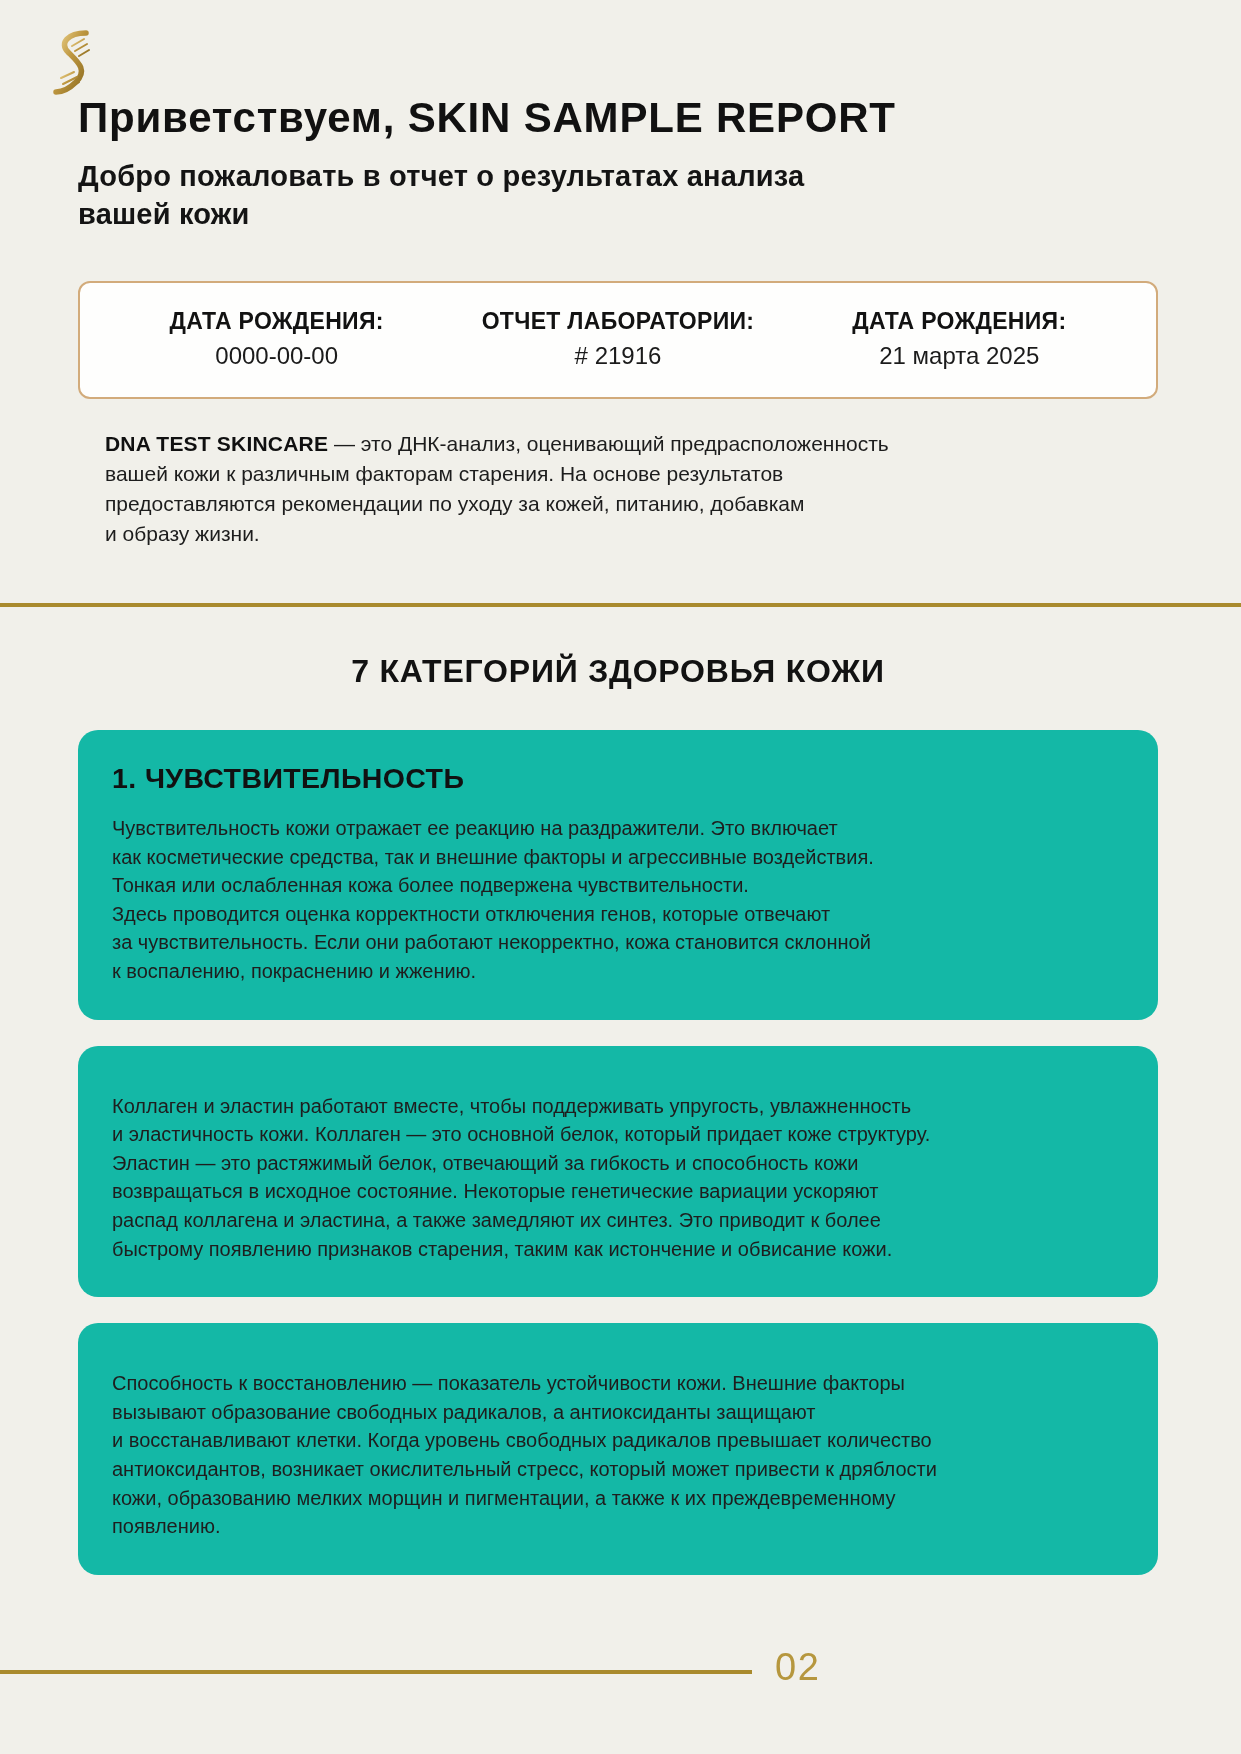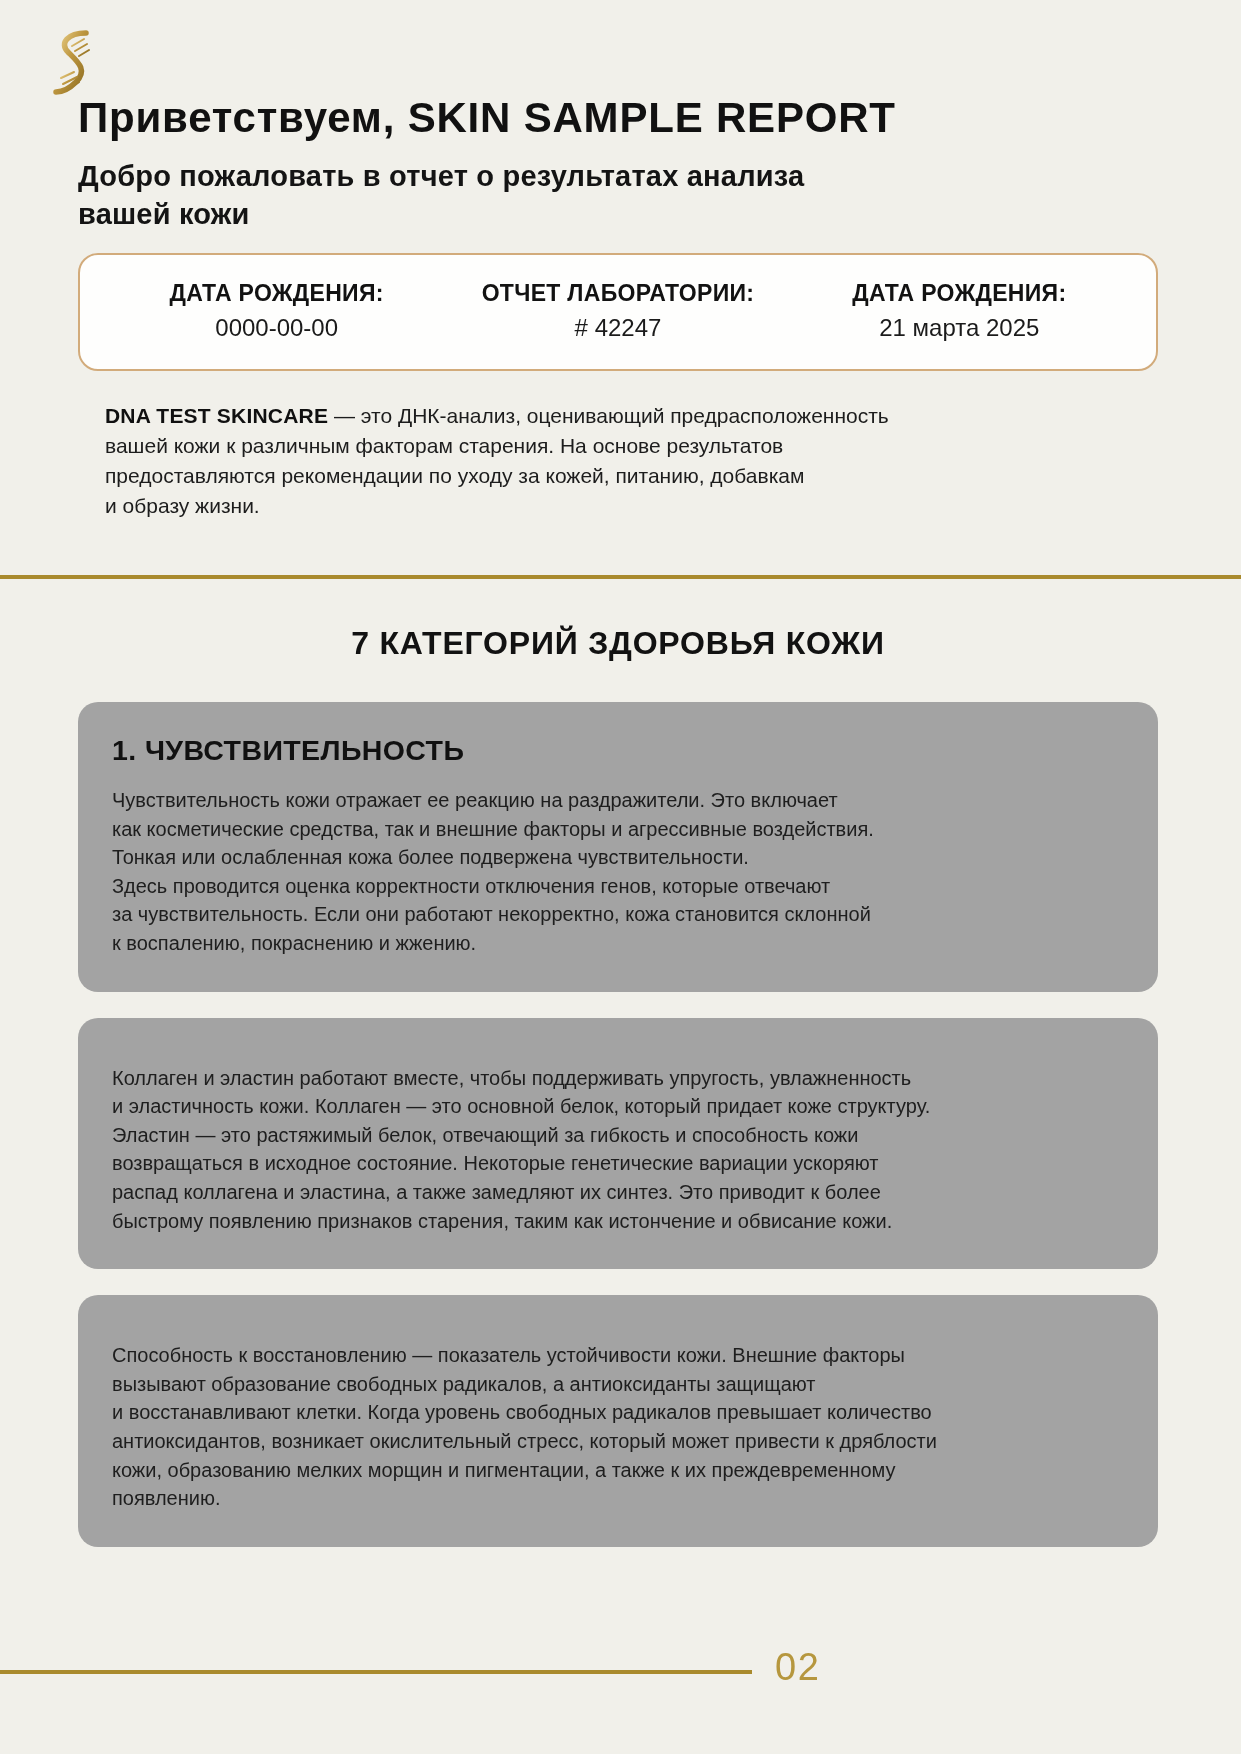--- a/index.html
+++ b/index.html
@@ -27,24 +27,24 @@
   .page-subtitle {
     margin: 16px 0 0;
     font-size: 29px; font-weight: 700;
     line-height: 1.3;
     letter-spacing: 0.2px;
     white-space: pre-line;
     color: #141414;
   }
 
   .info-box {
-    margin-top: 20px;
+    margin-top: 48px;
     background: #fefefd;
     border: 2px solid #d2ab7b;
-    border-radius: 20px;
+    border-radius: 12px;
     display: flex;
     padding: 25px 26px 27px;
   }
   .info-field { flex: 1; text-align: center; }
   .info-label {
     font-weight: 700; font-size: 23px;
     letter-spacing: 0.3px; color: #121212;
   }
   .info-value {
     margin-top: 7px; font-size: 24px; font-weight: 400; color: #1b1b1b;
@@ -69,21 +69,21 @@
   .section-heading {
     margin: 46px 0 0;
     text-align: center;
     font-size: 32px; font-weight: 800;
     letter-spacing: 0.8px;
     color: #121212;
   }
 
   .card {
     margin-top: 26px;
-    background: #a3a3a3;
+    background: #14b8a6;
     border-radius: 20px;
     padding: 30px 34px 34px;
   }
   .card:first-of-type { margin-top: 40px; }
   .card-title {
     font-size: 28.5px; font-weight: 800;
     letter-spacing: 0.4px;
     line-height: 1.32;
     white-space: pre-line;
     color: #111111;
@@ -137,21 +137,21 @@
   <div class="page-subtitle">Добро пожаловать в отчет о результатах анализа
 вашей кожи</div>
 
   <div class="info-box">
     <div class="info-field">
       <div class="info-label">ДАТА РОЖДЕНИЯ:</div>
       <div class="info-value">0000-00-00</div>
     </div>
     <div class="info-field">
       <div class="info-label">ОТЧЕТ ЛАБОРАТОРИИ:</div>
-      <div class="info-value"># 42247</div>
+      <div class="info-value"># 21916</div>
     </div>
     <div class="info-field">
       <div class="info-label">ДАТА РОЖДЕНИЯ:</div>
       <div class="info-value">21 марта 2025</div>
     </div>
   </div>
 
   <p class="intro"><span class="intro-bold">DNA TEST SKINCARE</span><span> — это ДНК-анализ, оценивающий предрасположенность
 вашей кожи к различным факторам старения. На основе результатов
 предоставляются рекомендации по уходу за кожей, питанию, добавкам

